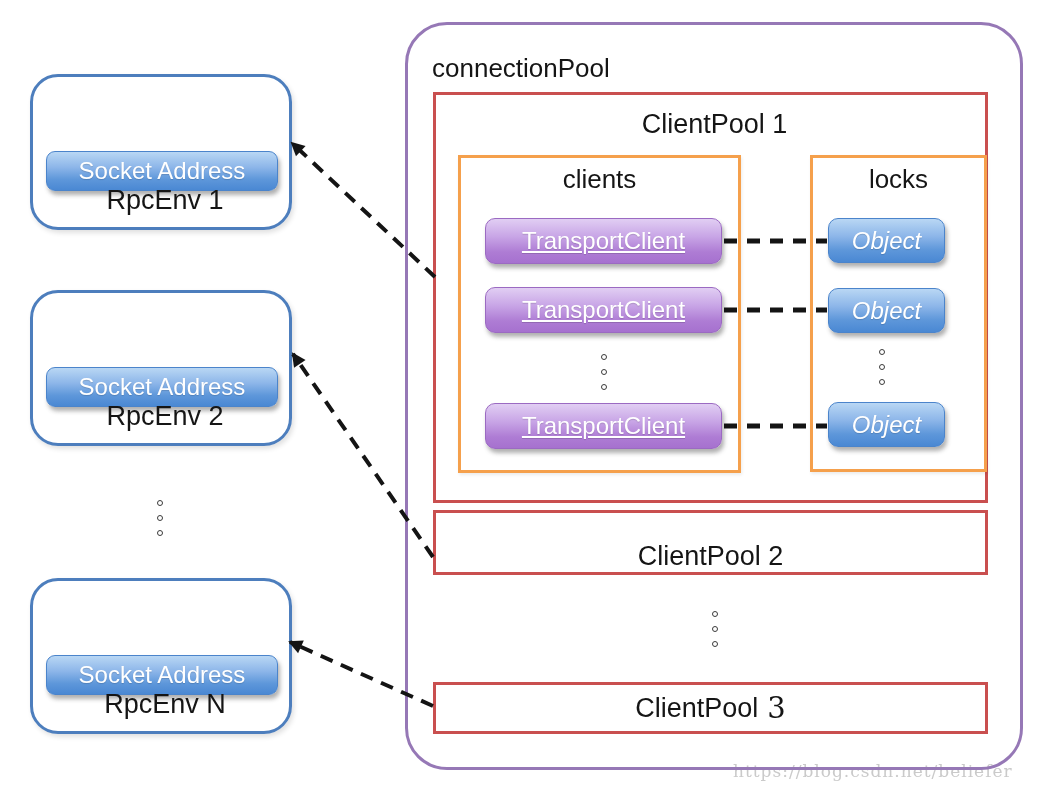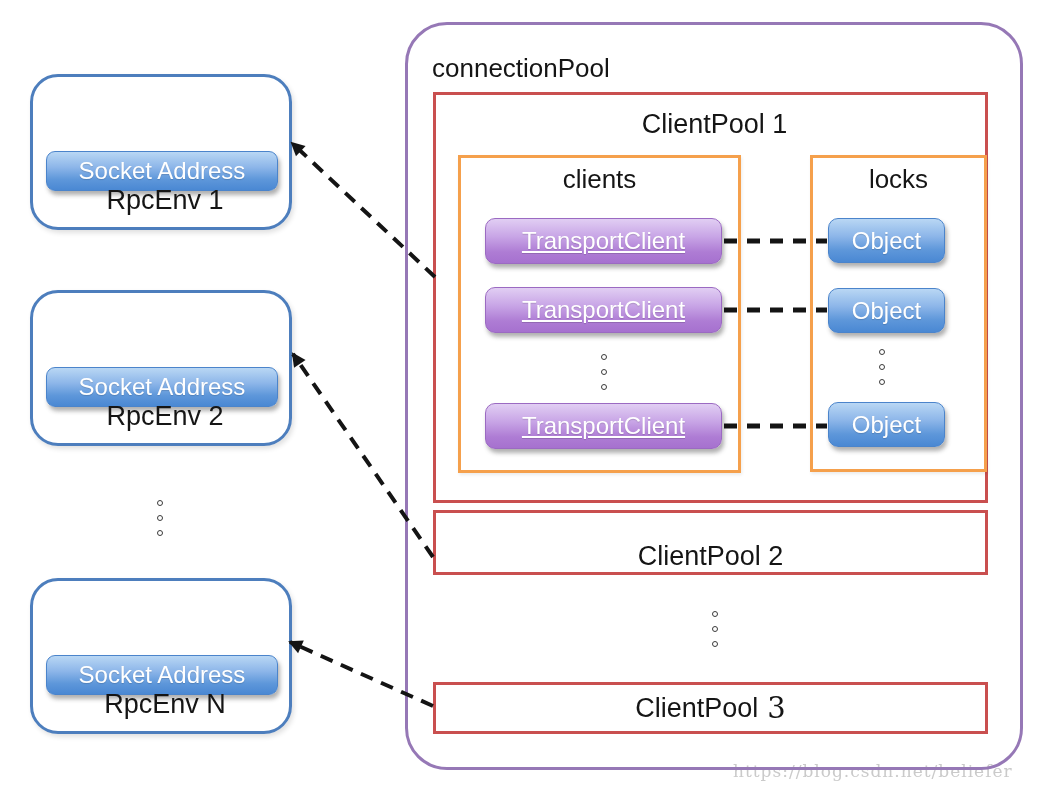--- a/index.html
+++ b/index.html
@@ -57,20 +57,21 @@
   .pill-purple{
     left:24px;width:237px;height:46px;
     border:1px solid #9b6ac2;
     background:linear-gradient(180deg,#e1cef3 0%,#c8a5e6 40%,#ae7cd4 75%,#a671cf 100%);
     text-decoration:underline;
   }
   .pill-blue{
     left:15px;width:117px;height:45px;
     border:1px solid #4b84cb;
     background:linear-gradient(180deg,#b9d7f4 0%,#8db6e9 40%,#5e97da 72%,#4a88d3 100%);
+    font-style:italic;
   }
   .tc-0{top:60px;} .tc-1{top:129px;} .tc-2{top:245px;}
   .ob-0{top:60px;} .ob-1{top:130px;} .ob-2{top:244px;}
 
   .cp-bar{
     position:absolute;left:25px;width:555px;
     border:3px solid #c94f4f;background:transparent;
     display:flex;align-items:center;justify-content:center;font-size:27px;
   }
   .cp2{top:485px;height:65px;align-items:flex-end;}

